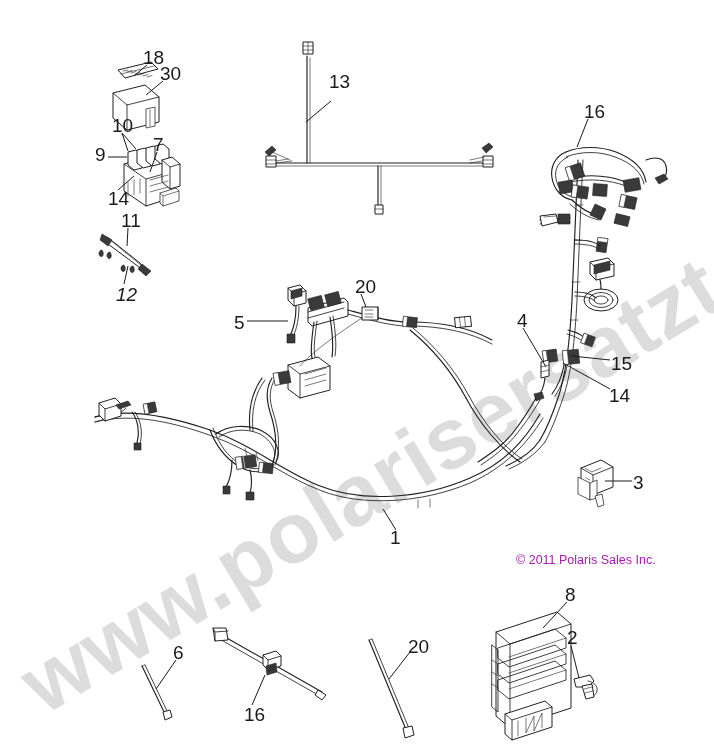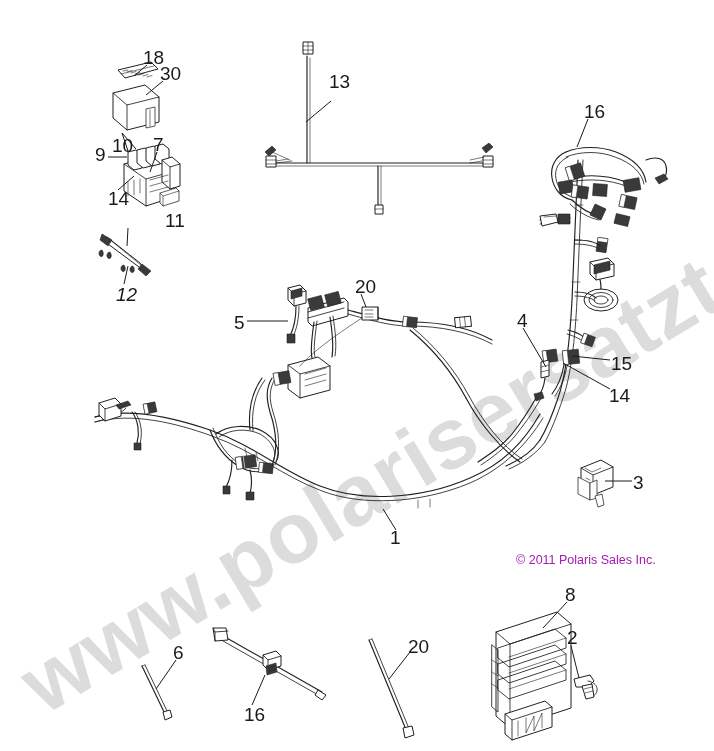--- a/index.html
+++ b/index.html
@@ -498,22 +498,22 @@
 
   <div class="callout" style="left:390px; top:528px;">1</div>
   <div class="callout" style="left:567px; top:628px;">2</div>
   <div class="callout" style="left:633px; top:473px;">3</div>
   <div class="callout" style="left:517px; top:311px;">4</div>
   <div class="callout" style="left:234px; top:313px;">5</div>
   <div class="callout" style="left:173px; top:643px;">6</div>
   <div class="callout" style="left:153px; top:135px;">7</div>
   <div class="callout" style="left:565px; top:585px;">8</div>
   <div class="callout" style="left:95px; top:145px;">9</div>
-  <div class="callout" style="left:112px; top:116px;margin-top:20px;">10</div>
-  <div class="callout" style="left:121px; top:211px;margin-left:44px;">11</div>
+  <div class="callout" style="left:112px; top:116px;">10</div>
+  <div class="callout" style="left:121px; top:211px;">11</div>
   <div class="callout" style="left:116px; top:285px;font-style:italic;">12</div>
   <div class="callout" style="left:329px; top:72px;">13</div>
   <div class="callout" style="left:108px; top:189px;">14</div>
   <div class="callout" style="left:609px; top:386px;">14</div>
   <div class="callout" style="left:611px; top:354px;">15</div>
   <div class="callout" style="left:584px; top:102px;">16</div>
   <div class="callout" style="left:244px; top:705px;">16</div>
   <div class="callout" style="left:408px; top:637px;">20</div>
   <div class="callout" style="left:143px; top:48px;">18</div>
   <div class="callout" style="left:355px; top:277px;">20</div>

